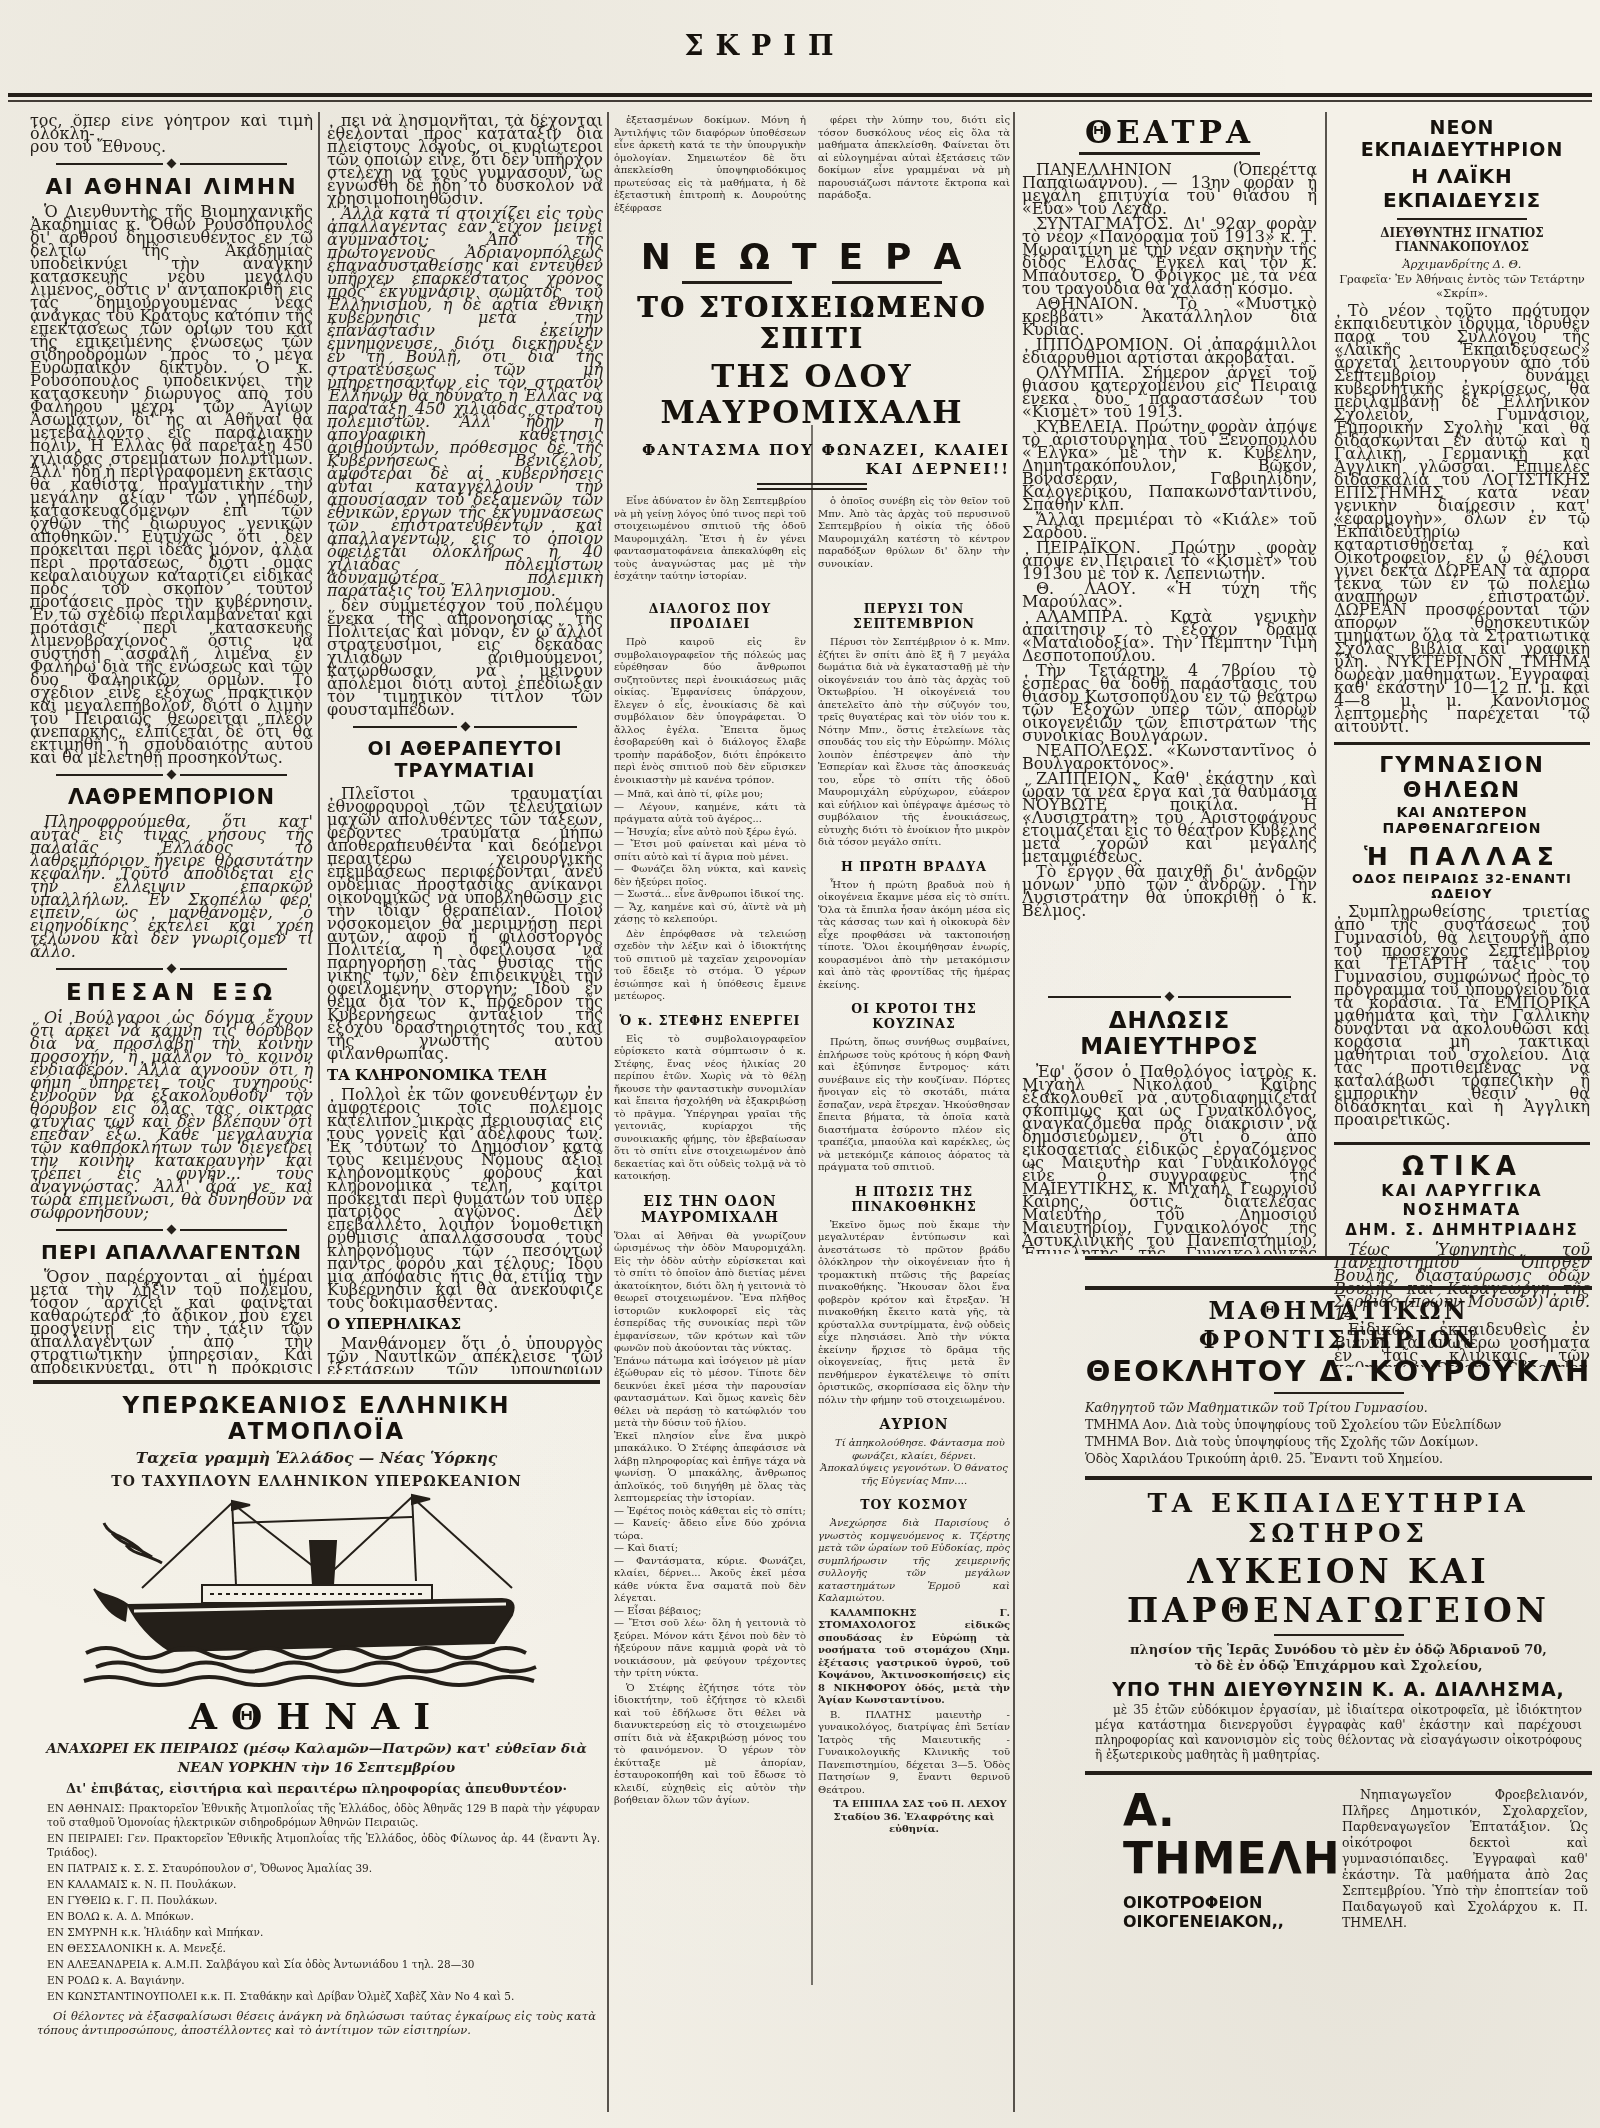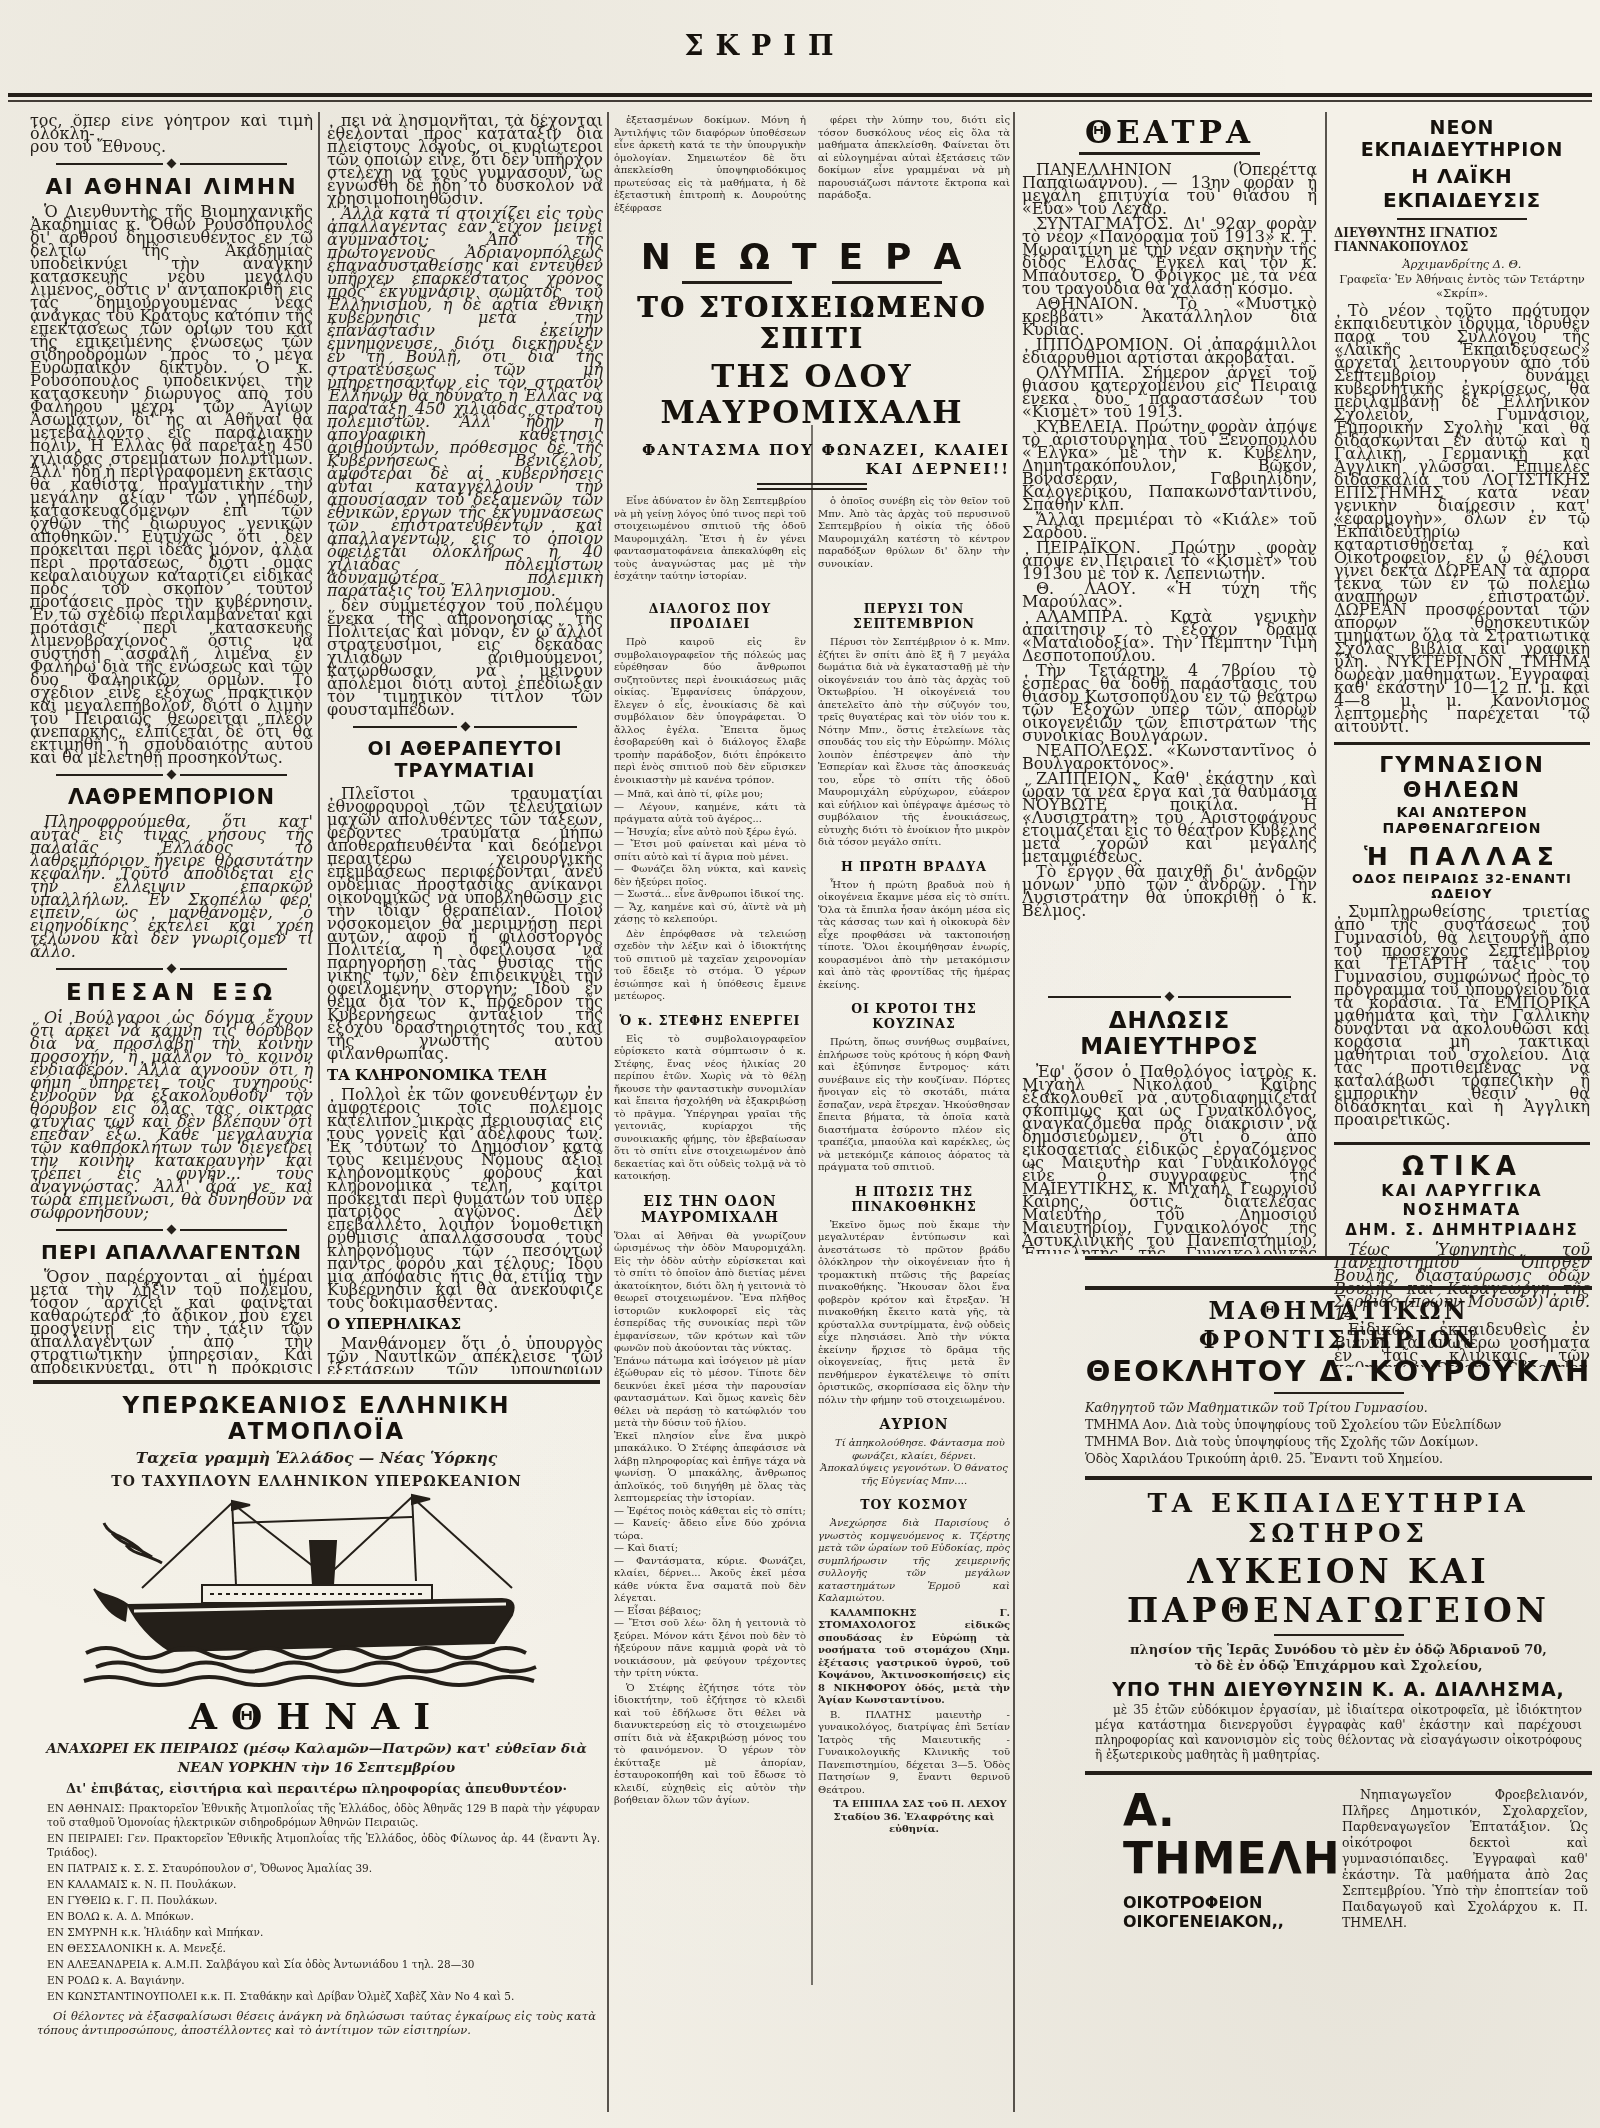--- a/index.html
+++ b/index.html
@@ -52,21 +52,21 @@
   .subhead{font-size:12.5px;font-weight:bold;color:var(--head);text-align:center;letter-spacing:1px;margin:10px 0 5px;}
   .subhead-big{font-size:14px;}
   
   .theatre-title{text-align:center;margin:0 0 8px;}
   .theatre-title span{display:inline-block;font-size:31px;font-weight:bold;color:var(--head);
      letter-spacing:4px;border-bottom:3px solid var(--ink);padding:0 6px 2px;font-family:"DejaVu Serif",serif;}
   
   .box-rule{border-top:3px solid var(--ink);}
   .c5-t1{font-size:19px;font-family:"DejaVu Sans",sans-serif;letter-spacing:1px;}
   .c5-t2{font-size:20px;font-family:"DejaVu Sans",sans-serif;}
-  .c5-line{font-size:12px;font-weight:bold;text-align:left;margin:3px 0;}
+  .c5-line{font-size:12px;font-weight:bold;text-align:center;margin:3px 0;}
   .c5-it{font-size:11.5px;text-align:center;margin:1px 0;}
   .pallas-t1{font-size:22px;font-family:"DejaVu Sans",sans-serif;letter-spacing:2px;}
   .pallas-t2{font-size:14px;font-family:"DejaVu Sans",sans-serif;letter-spacing:1px;}
   .pallas-t3{font-size:25px;font-family:"DejaVu Sans",sans-serif;letter-spacing:6px;}
   .pallas-t4{font-size:13px;font-family:"DejaVu Sans",sans-serif;}
   .otika-t1{font-size:26px;font-family:"DejaVu Sans",sans-serif;letter-spacing:6px;margin-bottom:0;}
   .otika-t2{font-size:16px;font-family:"DejaVu Sans",sans-serif;letter-spacing:2px;margin:0;}
   .otika-t3{font-size:15px;font-family:"DejaVu Sans",sans-serif;letter-spacing:2px;margin:2px 0 4px;}
   
   #adsR{overflow:hidden;}

